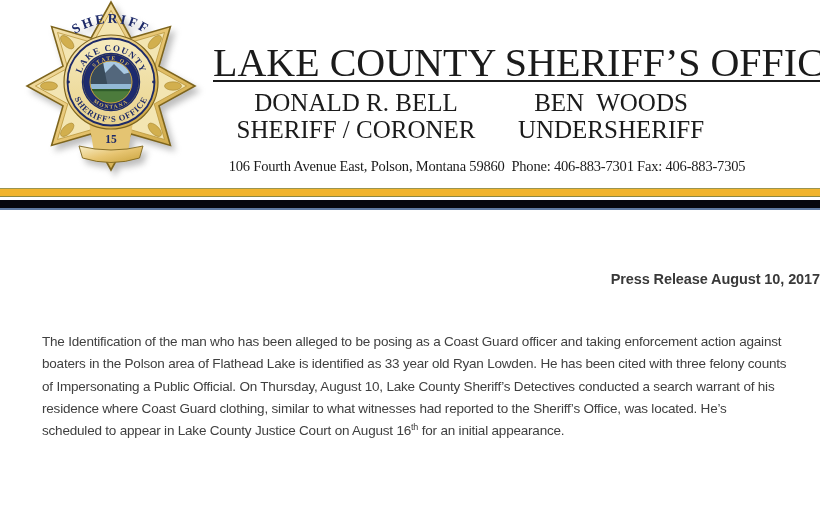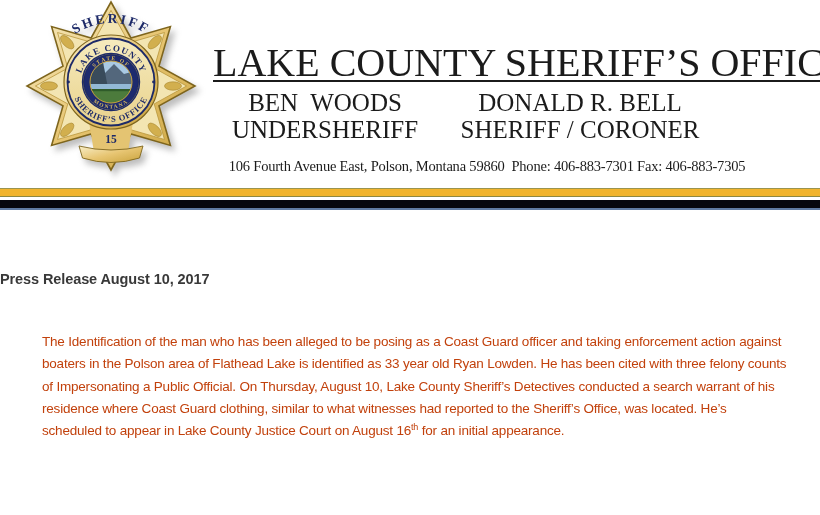--- a/index.html
+++ b/index.html
@@ -34,26 +34,26 @@
   .address-line { margin-top:15px; font-size:14.5px; letter-spacing:-0.2px; white-space:pre; }
 
   
   .stripes { position:absolute; left:0; top:188px; width:820px; }
   .stripe-gold  { height:9px;  border-top:1px solid #9a9450; border-bottom:1px solid #8d8843; }
   .stripe-gap   { height:3px; background:#ffffff; }
   .stripe-black { height:10px; border-bottom:2px solid #5f79a3; }
 
   
   .press-heading {
-    position:absolute; left:0; top:271px; width:820px; text-align:left;
+    position:absolute; left:0; top:271px; width:820px; text-align:right;
     font-size:14.5px; font-weight:bold; color:#393939; letter-spacing:-0.1px;
   }
   .press-body {
     position:absolute; left:42px; top:331px; width:745px;
-    font-size:13.5px; line-height:22.3px; color:#c2410c; letter-spacing:-0.2px;
+    font-size:13.5px; line-height:22.3px; color:#404040; letter-spacing:-0.2px;
   }
   .press-body sup { font-size:9px; line-height:0; }
 </style>
 </head>
 <body>
 
 <div class="letterhead">
 
   <div class="badge-wrap">
     <svg width="176" height="186" viewBox="0 0 176 186">
@@ -127,27 +127,27 @@
       </text>
 
       <text class="badge-serif" x="87" y="143" font-size="11.5" text-anchor="middle" fill="#1D2A68">15</text>
       <path d="M55,146 Q87,154 119,146 L115.5,158 Q87,167 58.5,158 Z" fill="url(#goldGrad)" stroke="#7e651d" stroke-width="0.9"></path>
     </svg>
   </div>
 
   <div class="header-text">
     <div class="office-title">LAKE COUNTY SHERIFF’S OFFICE</div>
     <div class="officials">
+      <div class="official left">
+        <div class="official-name">DONALD R. BELL</div>
+        <div class="official-title">SHERIFF / CORONER</div>
+      </div>
       <div class="official right">
         <div class="official-name">BEN  WOODS</div>
         <div class="official-title">UNDERSHERIFF</div>
-      </div>
-      <div class="official left">
-        <div class="official-name">DONALD R. BELL</div>
-        <div class="official-title">SHERIFF / CORONER</div>
       </div>
     </div>
     <div class="address-line">106 Fourth Avenue East, Polson, Montana 59860  Phone: 406-883-7301 Fax: 406-883-7305</div>
   </div>
 </div>
 
 <div class="stripes">
   <div class="stripe-gold" style="background: rgb(241, 180, 46);"></div>
   <div class="stripe-gap"></div>
   <div class="stripe-black" style="background: rgb(6, 6, 15); border-bottom-color: rgb(95, 121, 163);"></div>

